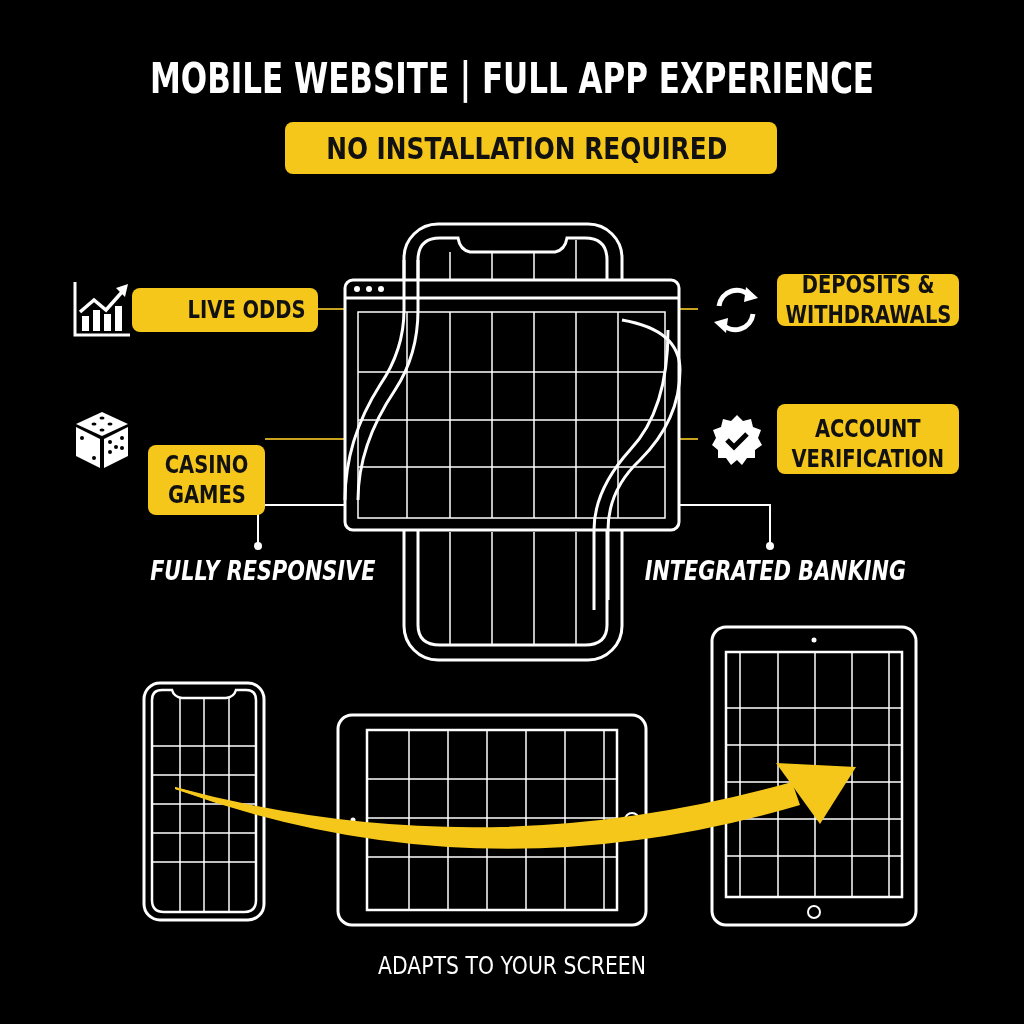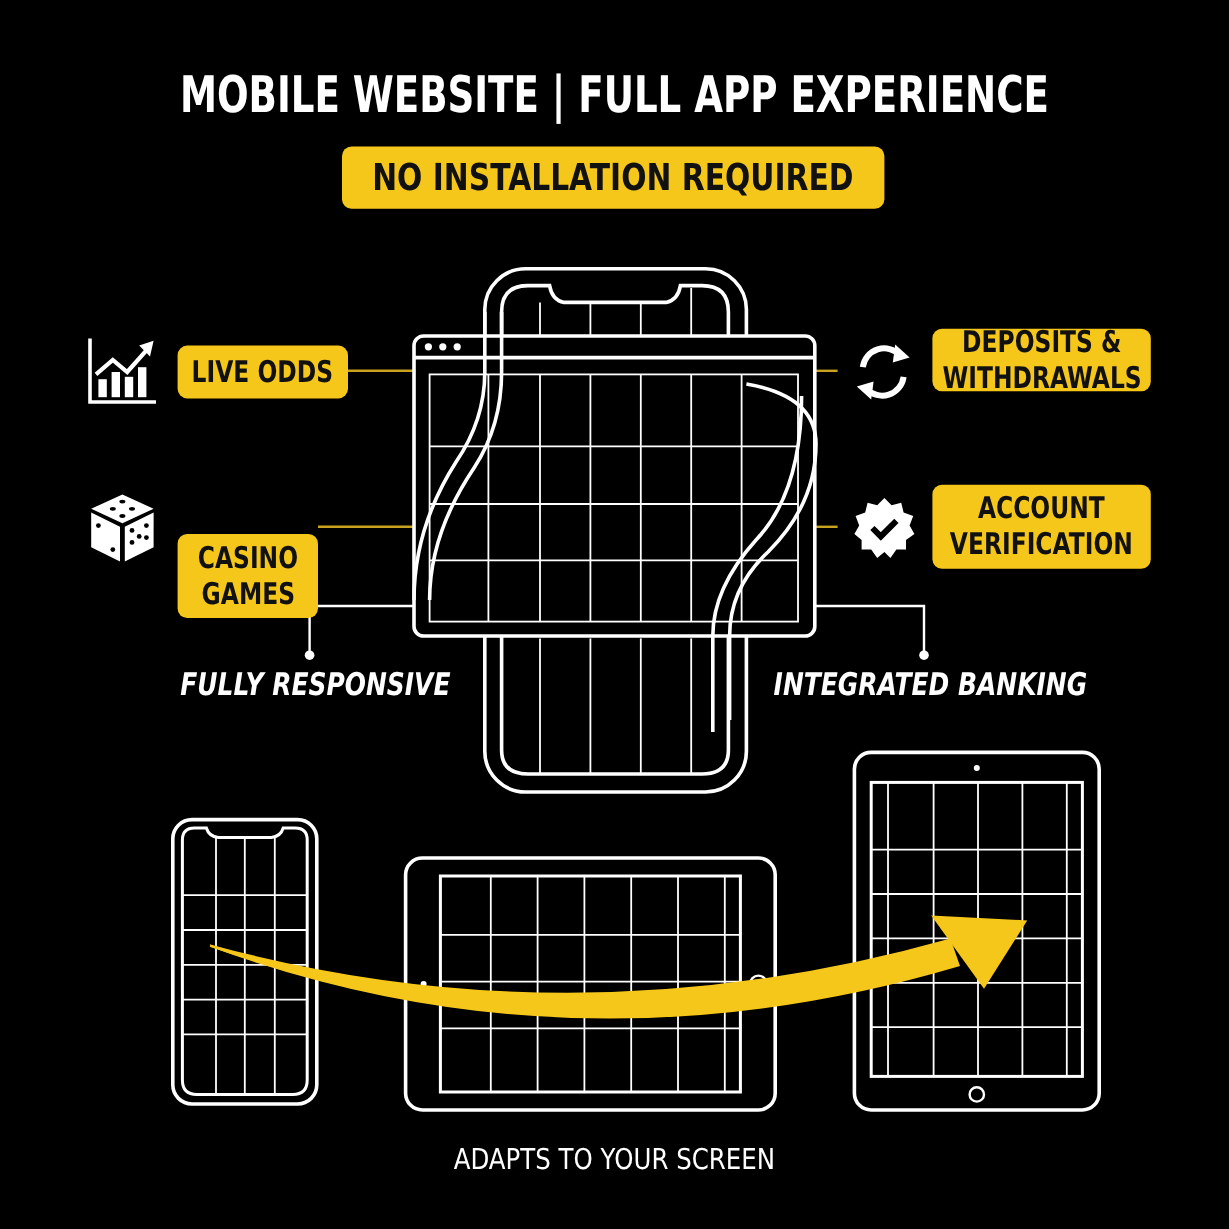--- a/index.html
+++ b/index.html
@@ -7,22 +7,22 @@
       width: 1024px; height: 1024px; background: #000; position: relative; overflow: hidden;
       font-family: "DejaVu Sans", "Liberation Sans", sans-serif; color: #fff;
     }
     .title {
       position: absolute; left: 0; top: 54px; width: 1024px; text-align: center;
       font-size: 42px; font-weight: bold; letter-spacing: 0px; color: #fff;
       transform: scaleX(0.82); transform-origin: center;
       font-family: "DejaVu Sans Condensed", "DejaVu Sans", sans-serif;
     }
     .subtitle-badge {
-      position: absolute; left: 285px; top: 122px; width: 452px; height: 52px;
-      background: #f6c71b; border-radius: 8px; display: flex; align-items: center; justify-content: center;
+      position: absolute; left: 285px; top: 122px; width: 492px; height: 52px;
+      background: #f6c71b; border-radius: 8px; display: flex; align-items: center; justify-content: flex-end;
     }
     .subtitle-badge span {
       color: #111; font-weight: bold; font-size: 31px; transform: scaleX(0.8); white-space: nowrap;
     }
     .badge {
       position: absolute; background: #f6c71b; border-radius: 8px; display: flex; flex-direction: column;
       align-items: center; justify-content: center; color: #111; font-weight: bold;
     }
     .badge span { font-size: 25px; line-height: 30px; transform: scaleX(0.78); white-space: nowrap; }
     .caption {
@@ -191,33 +191,33 @@
   <polygon points="36,3 48,14 34,18" fill="#fff"></polygon>
   <path d="M43,30 A18,18 0 0 1 12,40" stroke="#fff" stroke-width="5" fill="none"></path>
   <polygon points="16,49 4,38 18,34" fill="#fff"></polygon>
 </svg>
 
 <svg class="icon" style="left:710px;top:413px" width="54" height="54" viewBox="0 0 54 54">
   <path d="M27,2 L33,8 L41,6 L43,14 L51,17 L48,25 L52,32 L45,37 L45,45 L37,45 L32,52 L27,47 L21,52 L16,45 L8,45 L8,37 L2,32 L6,25 L3,17 L11,14 L13,6 L21,8 Z" fill="#fff"></path>
   <polyline points="17,27 24,34 37,21" stroke="#000" stroke-width="5" fill="none"></polyline>
 </svg>
 
-<div class="badge" style="left:148px;top:288px;width:142px;height:44px;">
+<div class="badge" style="left:132px;top:288px;width:142px;height:44px;padding-left:44px;">
   <span>LIVE ODDS</span>
 </div>
 <div class="badge" style="left:148px;top:404px;width:117px;height:70px;margin-top:41px;">
   <span>CASINO</span>
   <span>GAMES</span>
 </div>
 
 <div class="badge" style="left:777px;top:274px;width:182px;height:52px;">
   <span>DEPOSITS &amp;</span>
   <span>WITHDRAWALS</span>
 </div>
-<div class="badge" style="left:777px;top:404px;width:182px;height:70px;">
+<div class="badge" style="left:777px;top:404px;width:182px;height:70px;justify-content:flex-end;">
   <span>ACCOUNT</span>
   <span>VERIFICATION</span>
 </div>
 
 <div class="caption" style="left:122px;top:556px;">FULLY RESPONSIVE</div>
 <div class="caption" style="left:612px;top:556px;">INTEGRATED BANKING</div>
 
 <div class="footer">ADAPTS TO YOUR SCREEN</div>
 
 </body></html>

